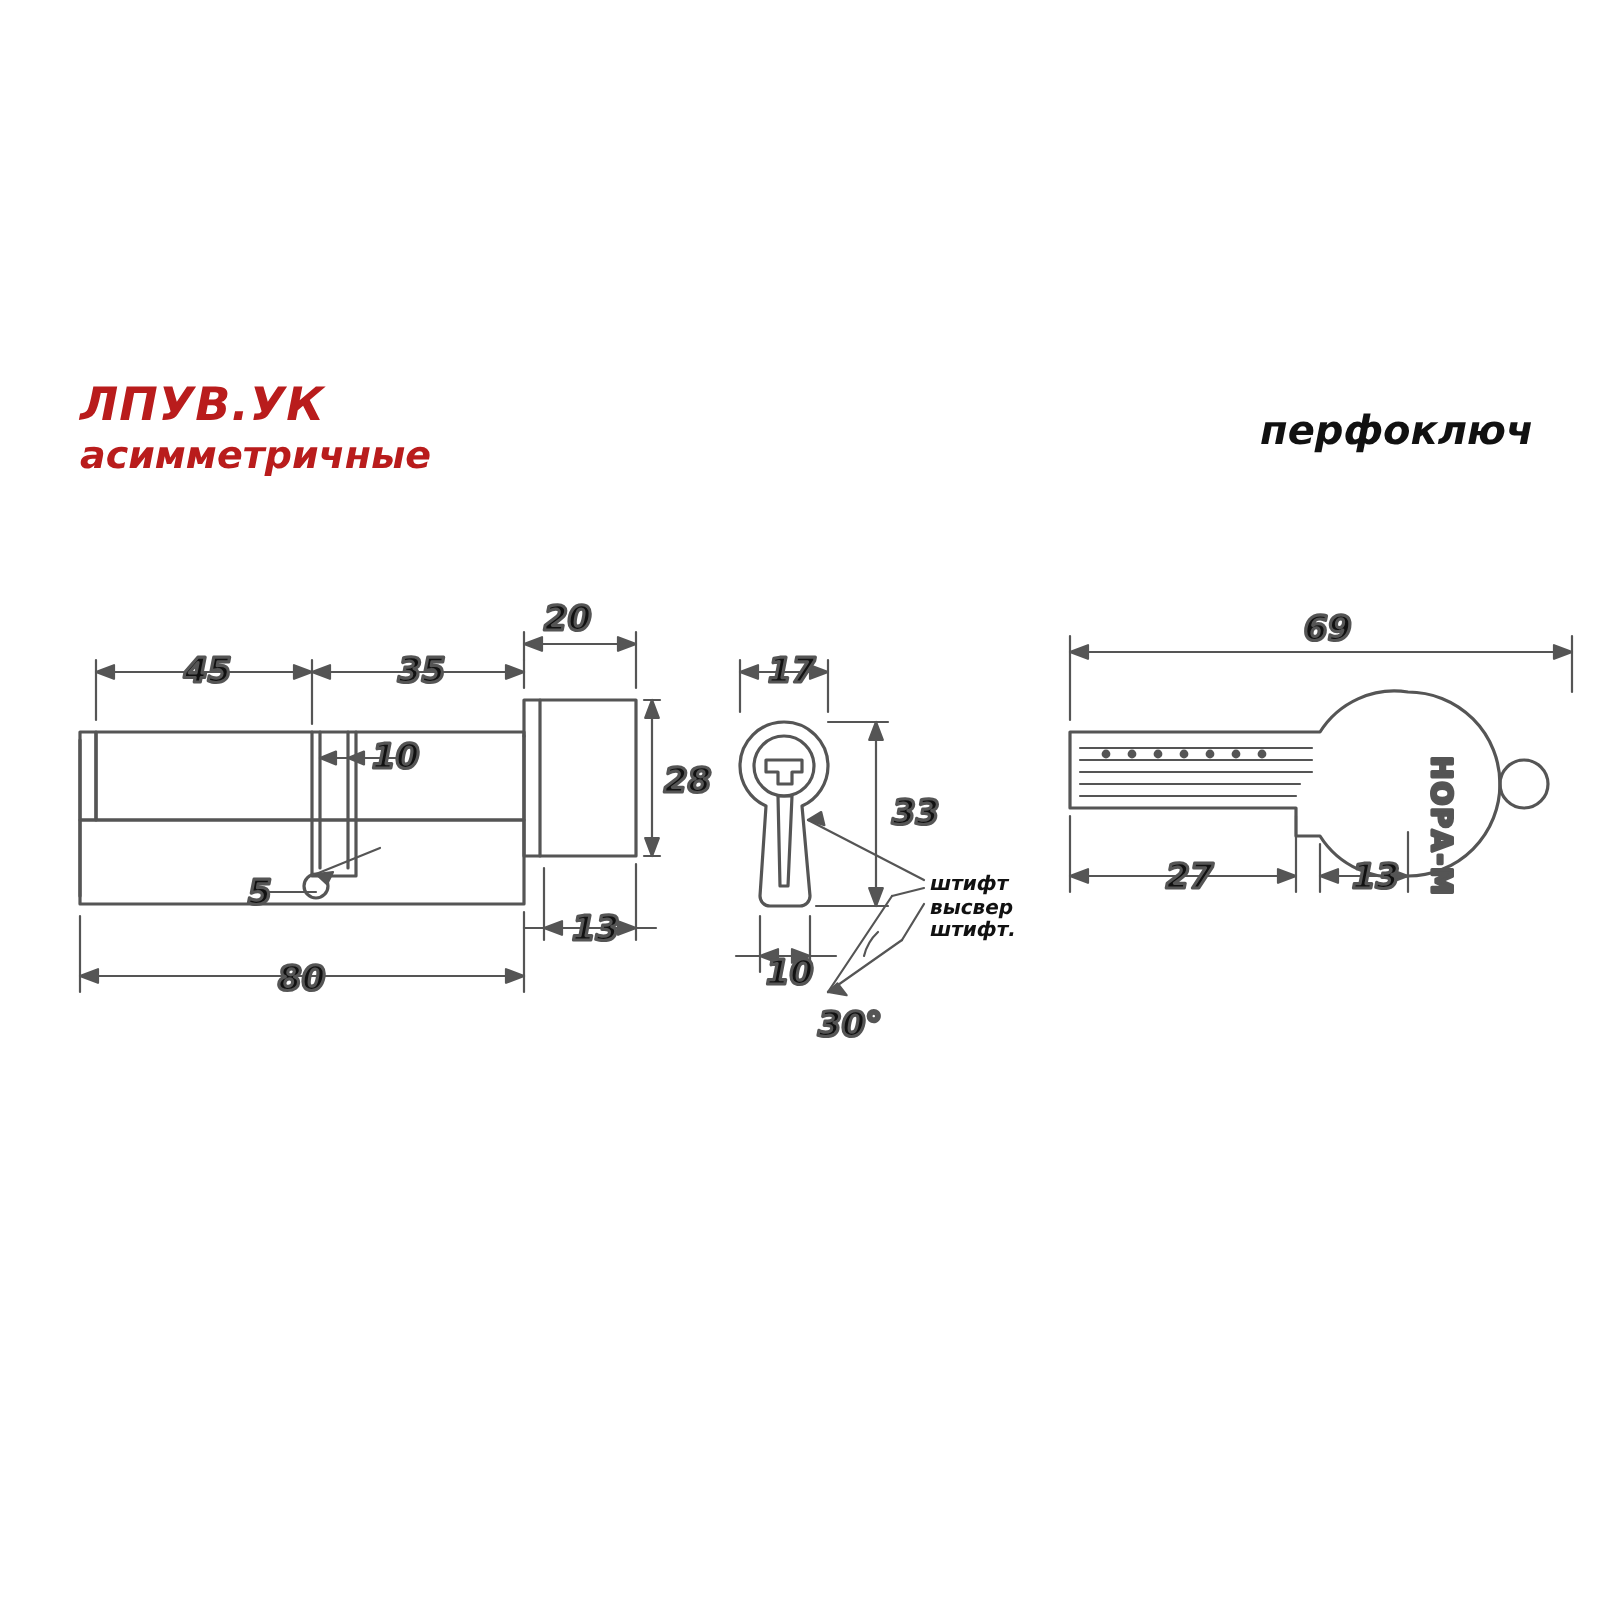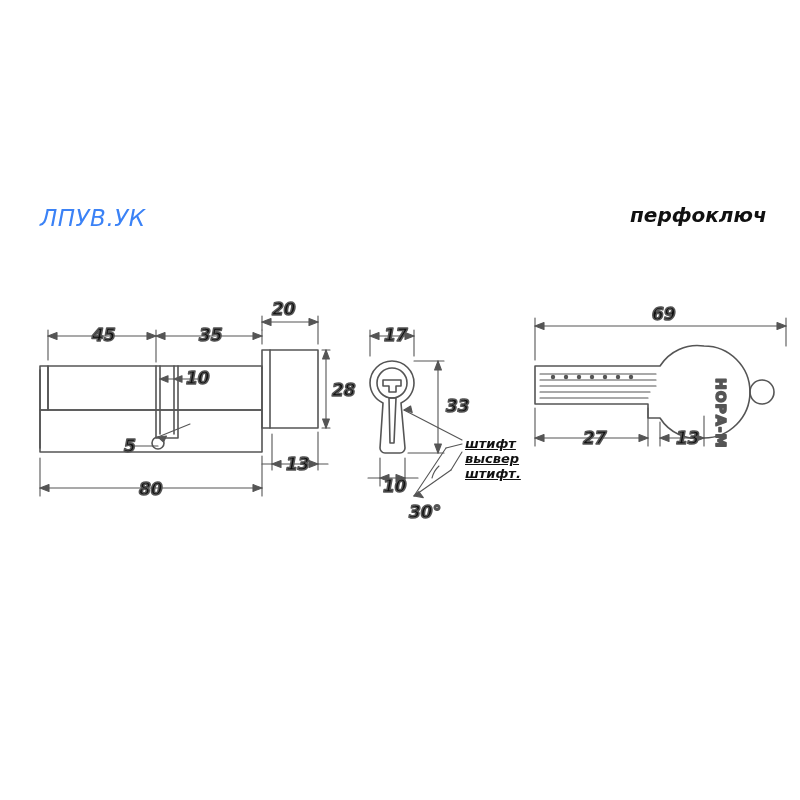--- a/index.html
+++ b/index.html
@@ -18,24 +18,24 @@
   #stage {
     position: absolute;
     left: 0;
     top: 0;
     width: 800px;
     height: 800px;
   }
   .title-block {
     position: absolute;
     left: 40px;
-    top: 204px;
-    font-style: italic;
-    font-weight: normal;
-    color: #3b82f6;
+    top: 189px;
+    font-style: italic;
+    font-weight: bold;
+    color: #b91c1c;
     line-height: 1.22;
     white-space: nowrap;
   }
   .title-main {
     font-size: 23px;
     letter-spacing: 0.5px;
   }
   .title-sub {
     font-size: 19px;
   }
@@ -47,24 +47,23 @@
     font-weight: bold;
     font-size: 20px;
     white-space: nowrap;
   }
   .note {
     position: absolute;
     left: 465px;
     top: 437px;
     font-style: italic;
     font-weight: bold;
-    font-size: 13px;
+    font-size: 10px;
     line-height: 1.15;
     white-space: nowrap;
-    text-decoration: underline;
   }
   svg { position: absolute; left: 0; top: 0; }
   .dim-txt {
     font-family: "DejaVu Sans", sans-serif;
     font-style: italic;
     font-weight: bold;
     font-size: 17px;
     fill: #111;
   }
   .brand-txt {
@@ -75,20 +74,21 @@
     letter-spacing: 1px;
   }
 </style>
 </head>
 <body>
 
 <div id="stage">
 
   <div class="title-block">
     <div class="title-main">ЛПУВ.УК</div>
+    <div class="title-sub">асимметричные</div>
   </div>
 
   <div class="key-title">перфоключ</div>
 
   <div class="note">
     <div>штифт</div>
     <div>высвер</div>
     <div>штифт.</div>
   </div>
 

